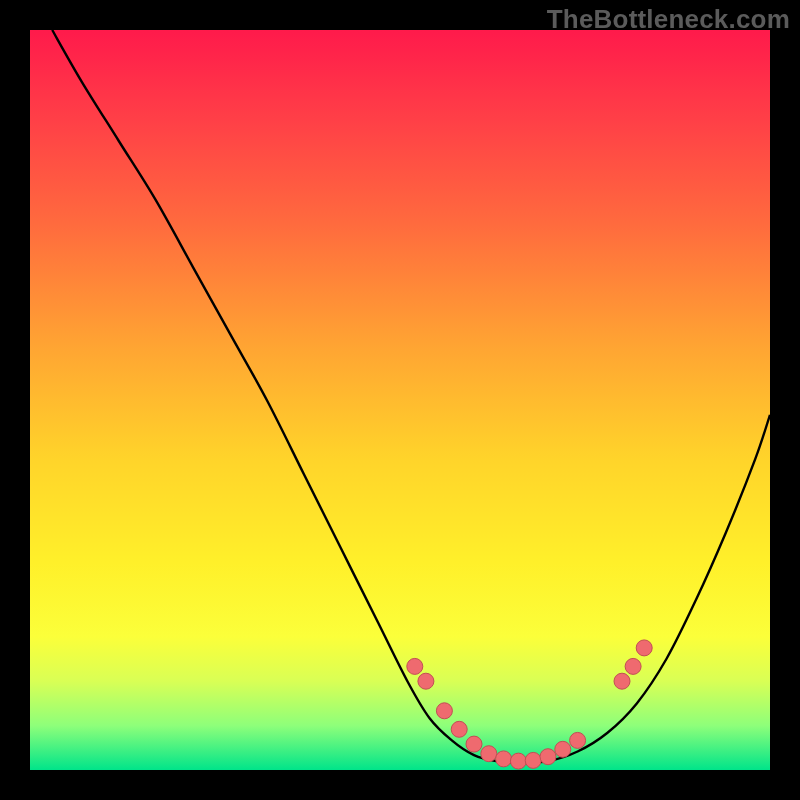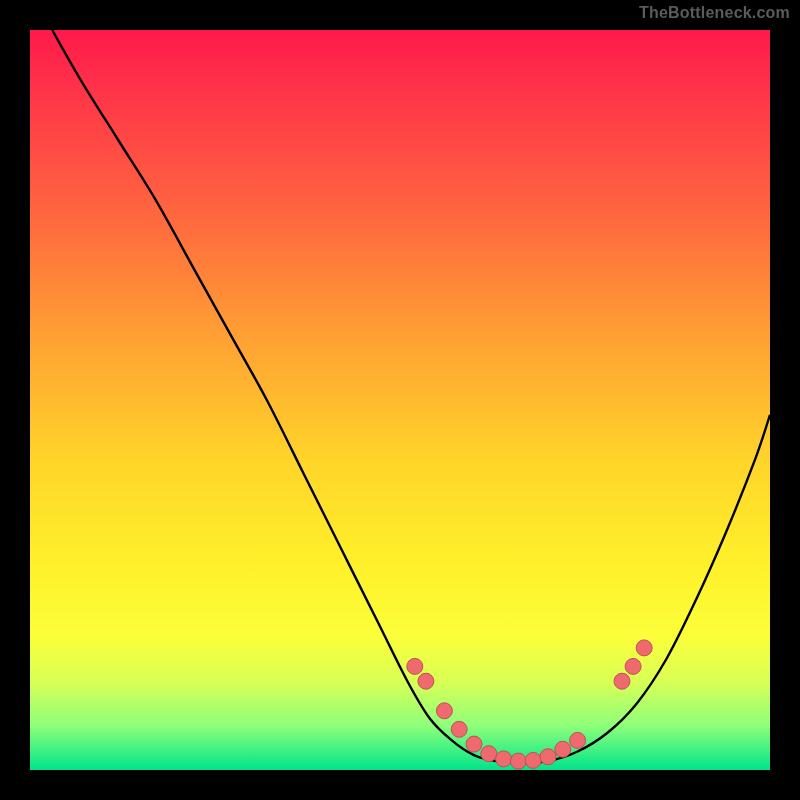--- a/index.html
+++ b/index.html
@@ -34,21 +34,21 @@
       #fbff3a 82%,
       #d9ff55 88%,
       #8eff7a 94%,
       #00e48a 100%);
   }
   .watermark {
     position: absolute;
     top: 4px;
     right: 10px;
     font-family: Arial, Helvetica, sans-serif;
-    font-size: 16px;
+    font-size: 26px;
     font-weight: 600;
     color: #5b5b5b;
     letter-spacing: 0.2px;
     user-select: none;
   }
   svg.curve {
     position: absolute;
     left: 30px;
     top: 30px;
     width: 740px;

